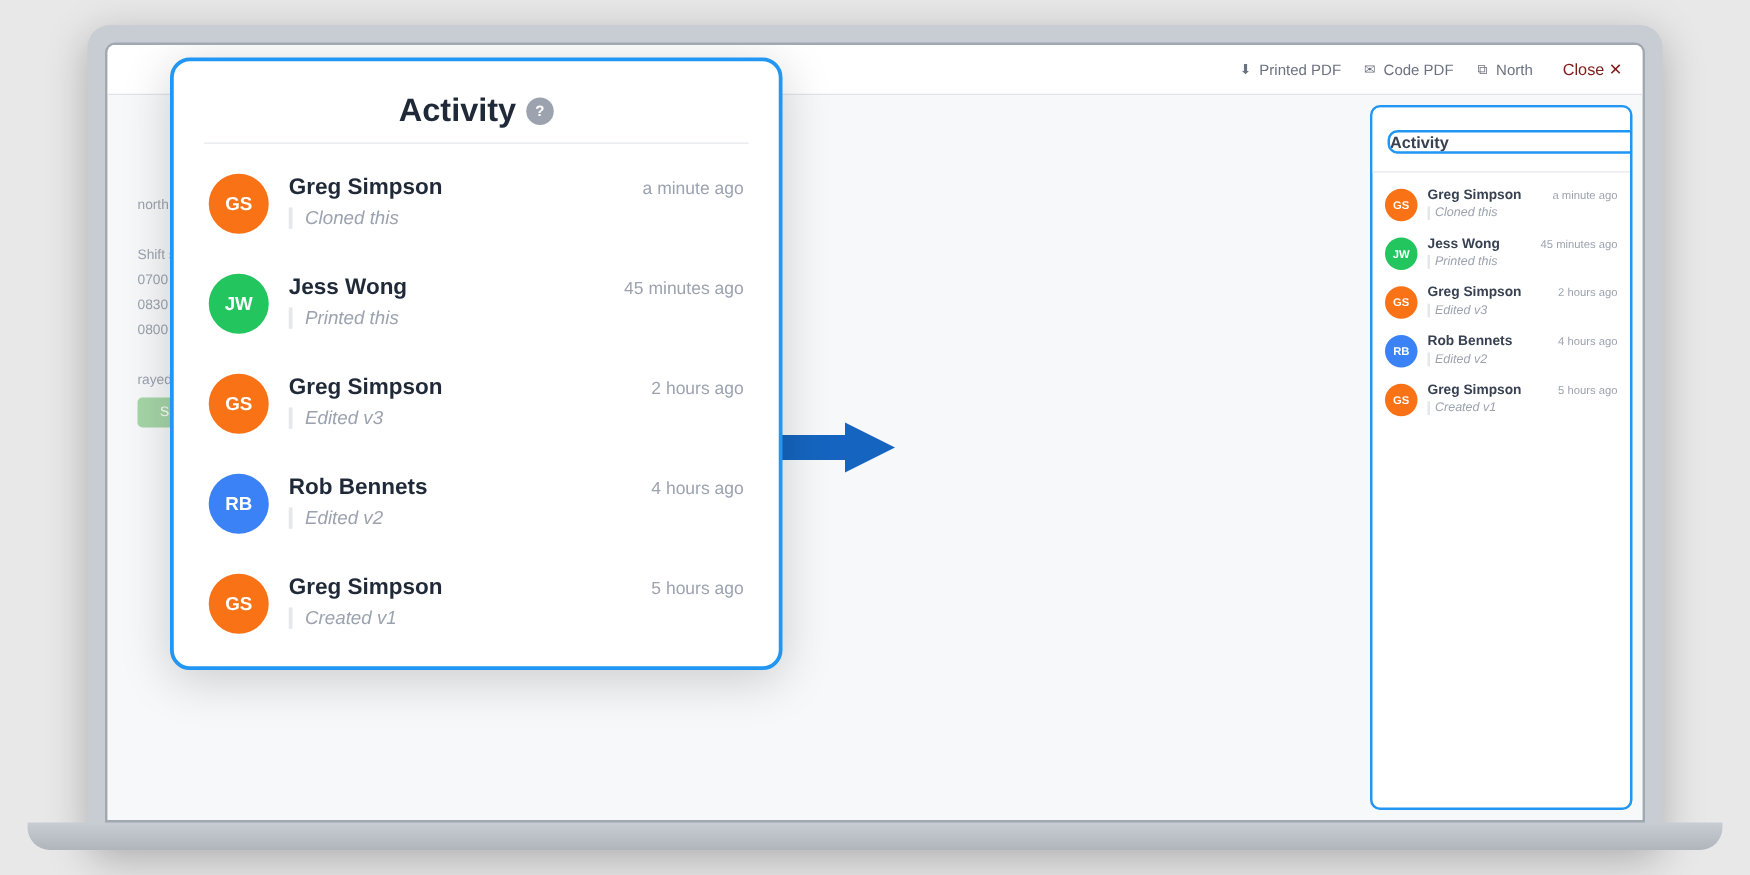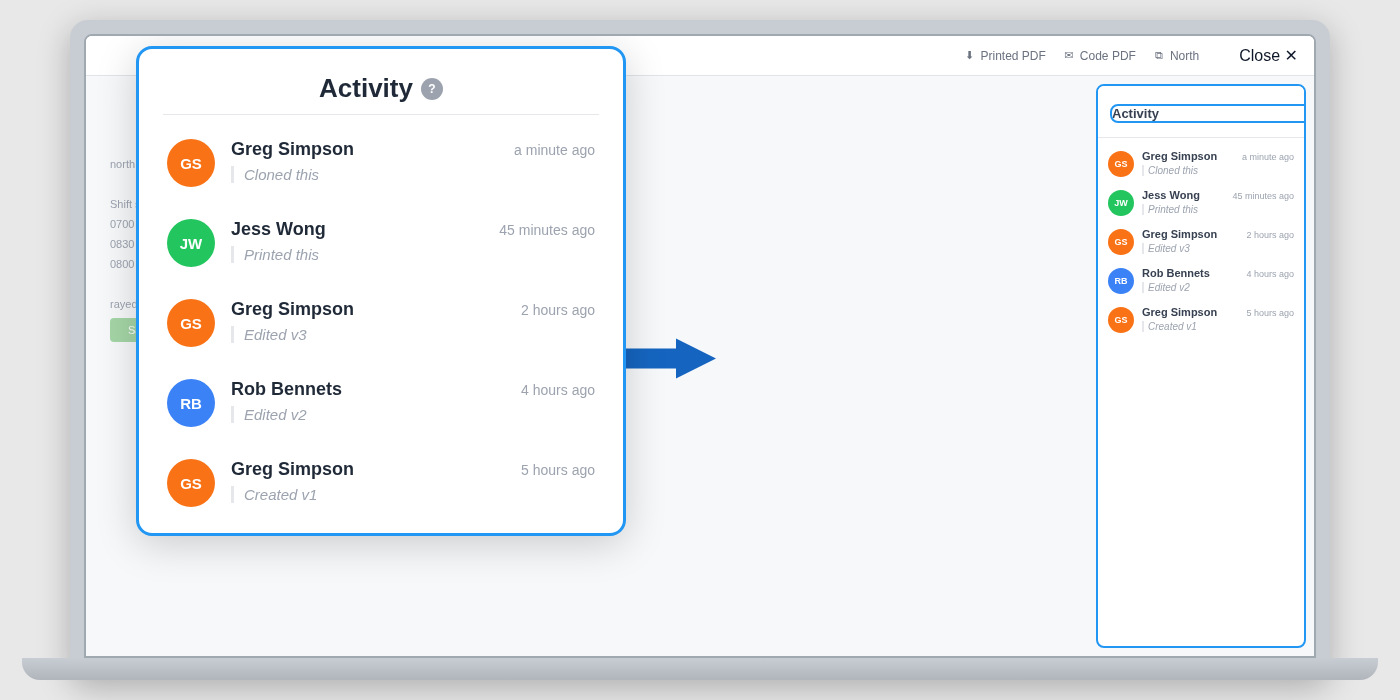--- a/index.html
+++ b/index.html
@@ -75,24 +75,24 @@
     }
     .toolbar-btn .icon-small {
       width: 14px;
       height: 14px;
       display: flex;
       align-items: center;
       justify-content: center;
       font-size: 11px;
     }
     .toolbar-close {
-      color: #0f172a;
-      font-size: 16px;
+      color: #7f1d1d;
+      font-size: 13px;
       cursor: pointer;
-      margin-left: 24px;
+      margin-left: 8px;
     }
 
     
     .main-area {
       display: flex;
       width: 100%;
       height: calc(100% - 40px);
       position: relative;
     }
 

